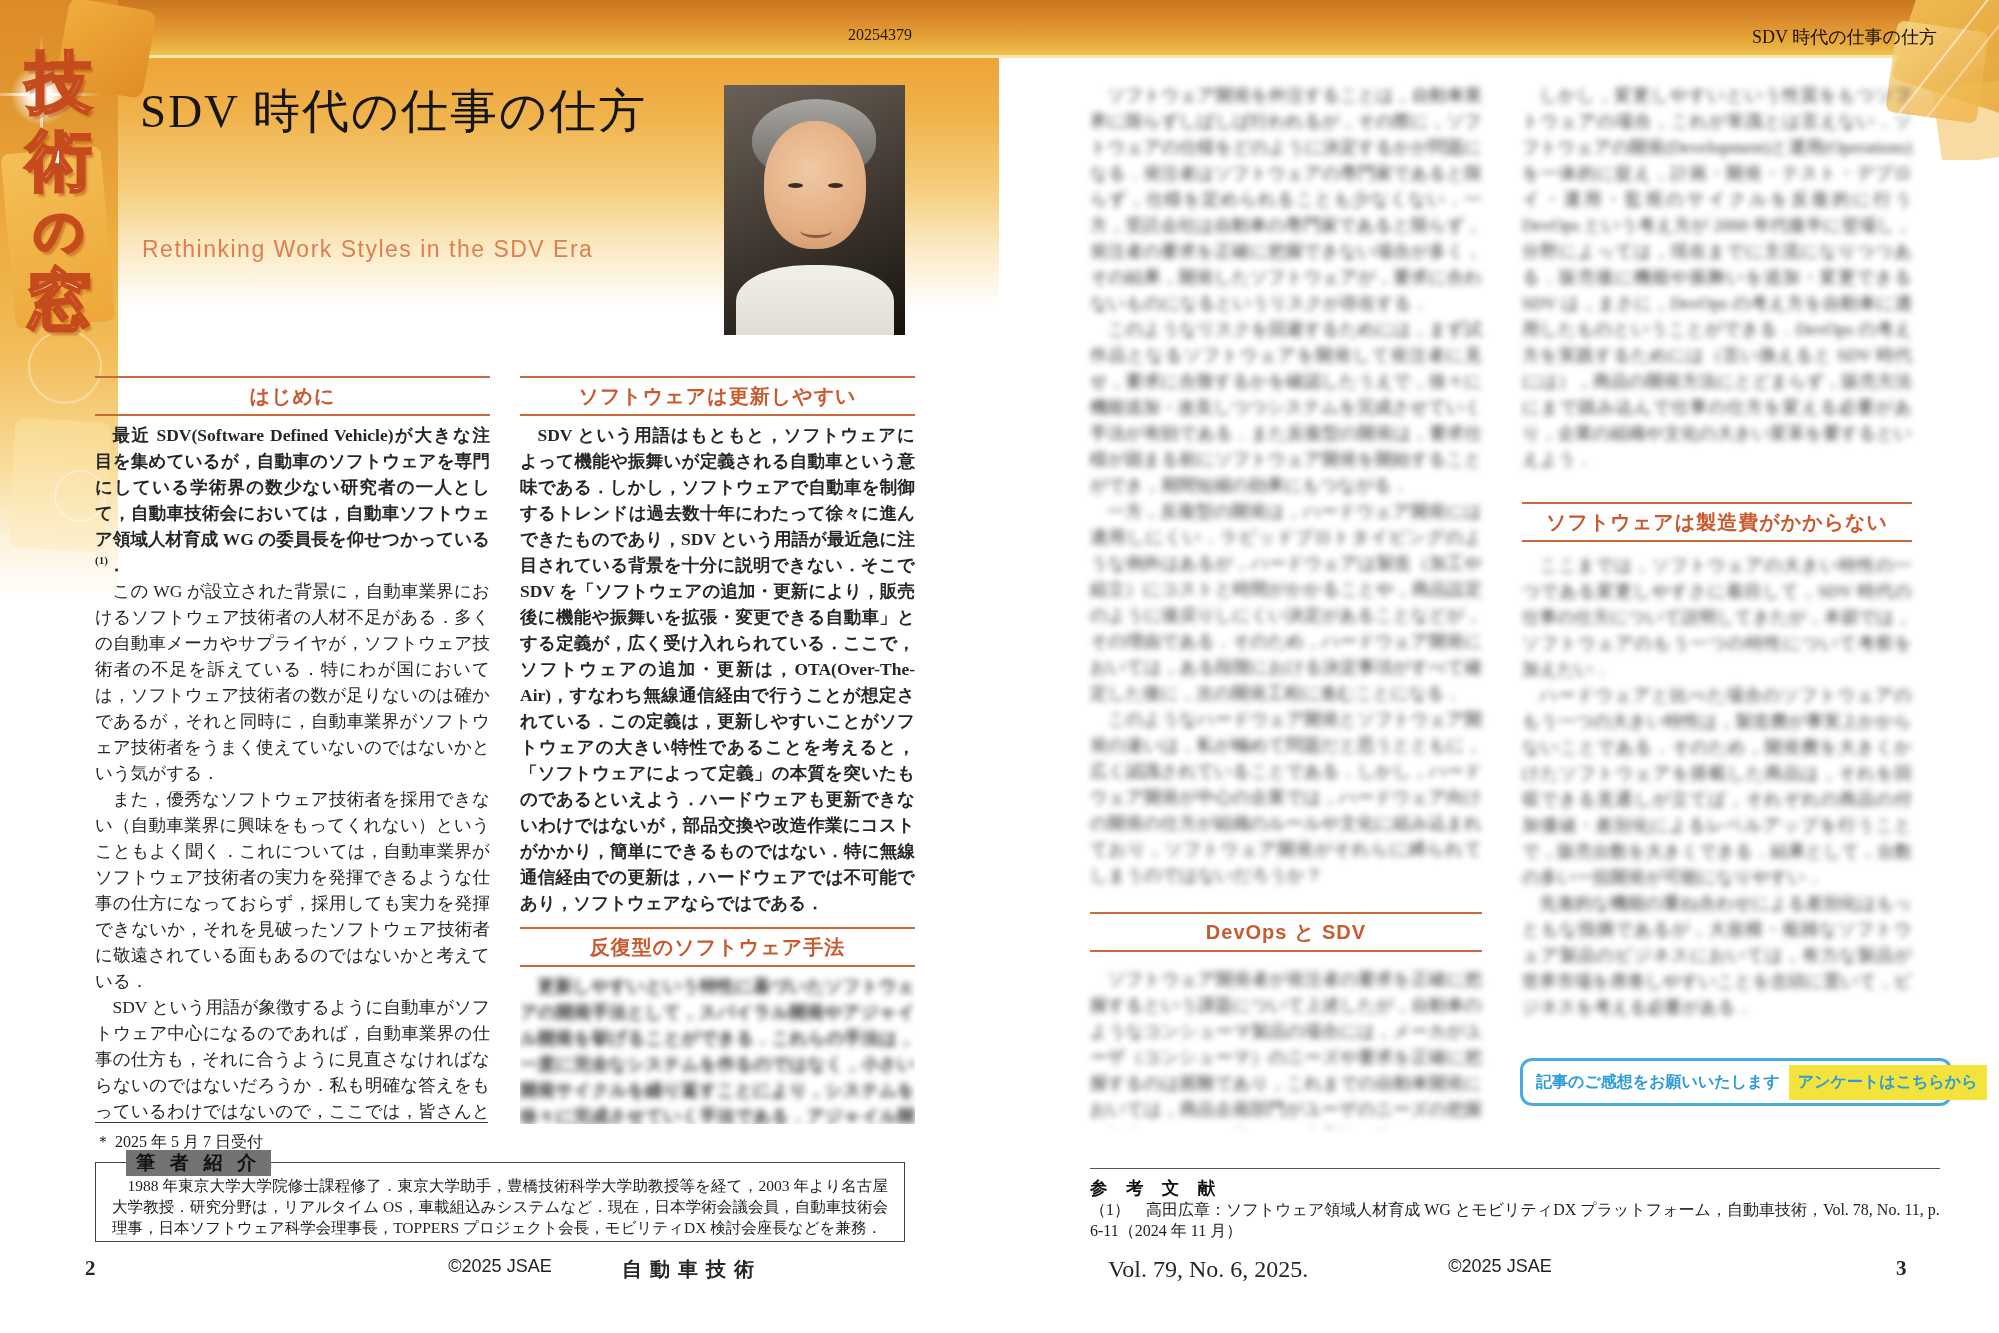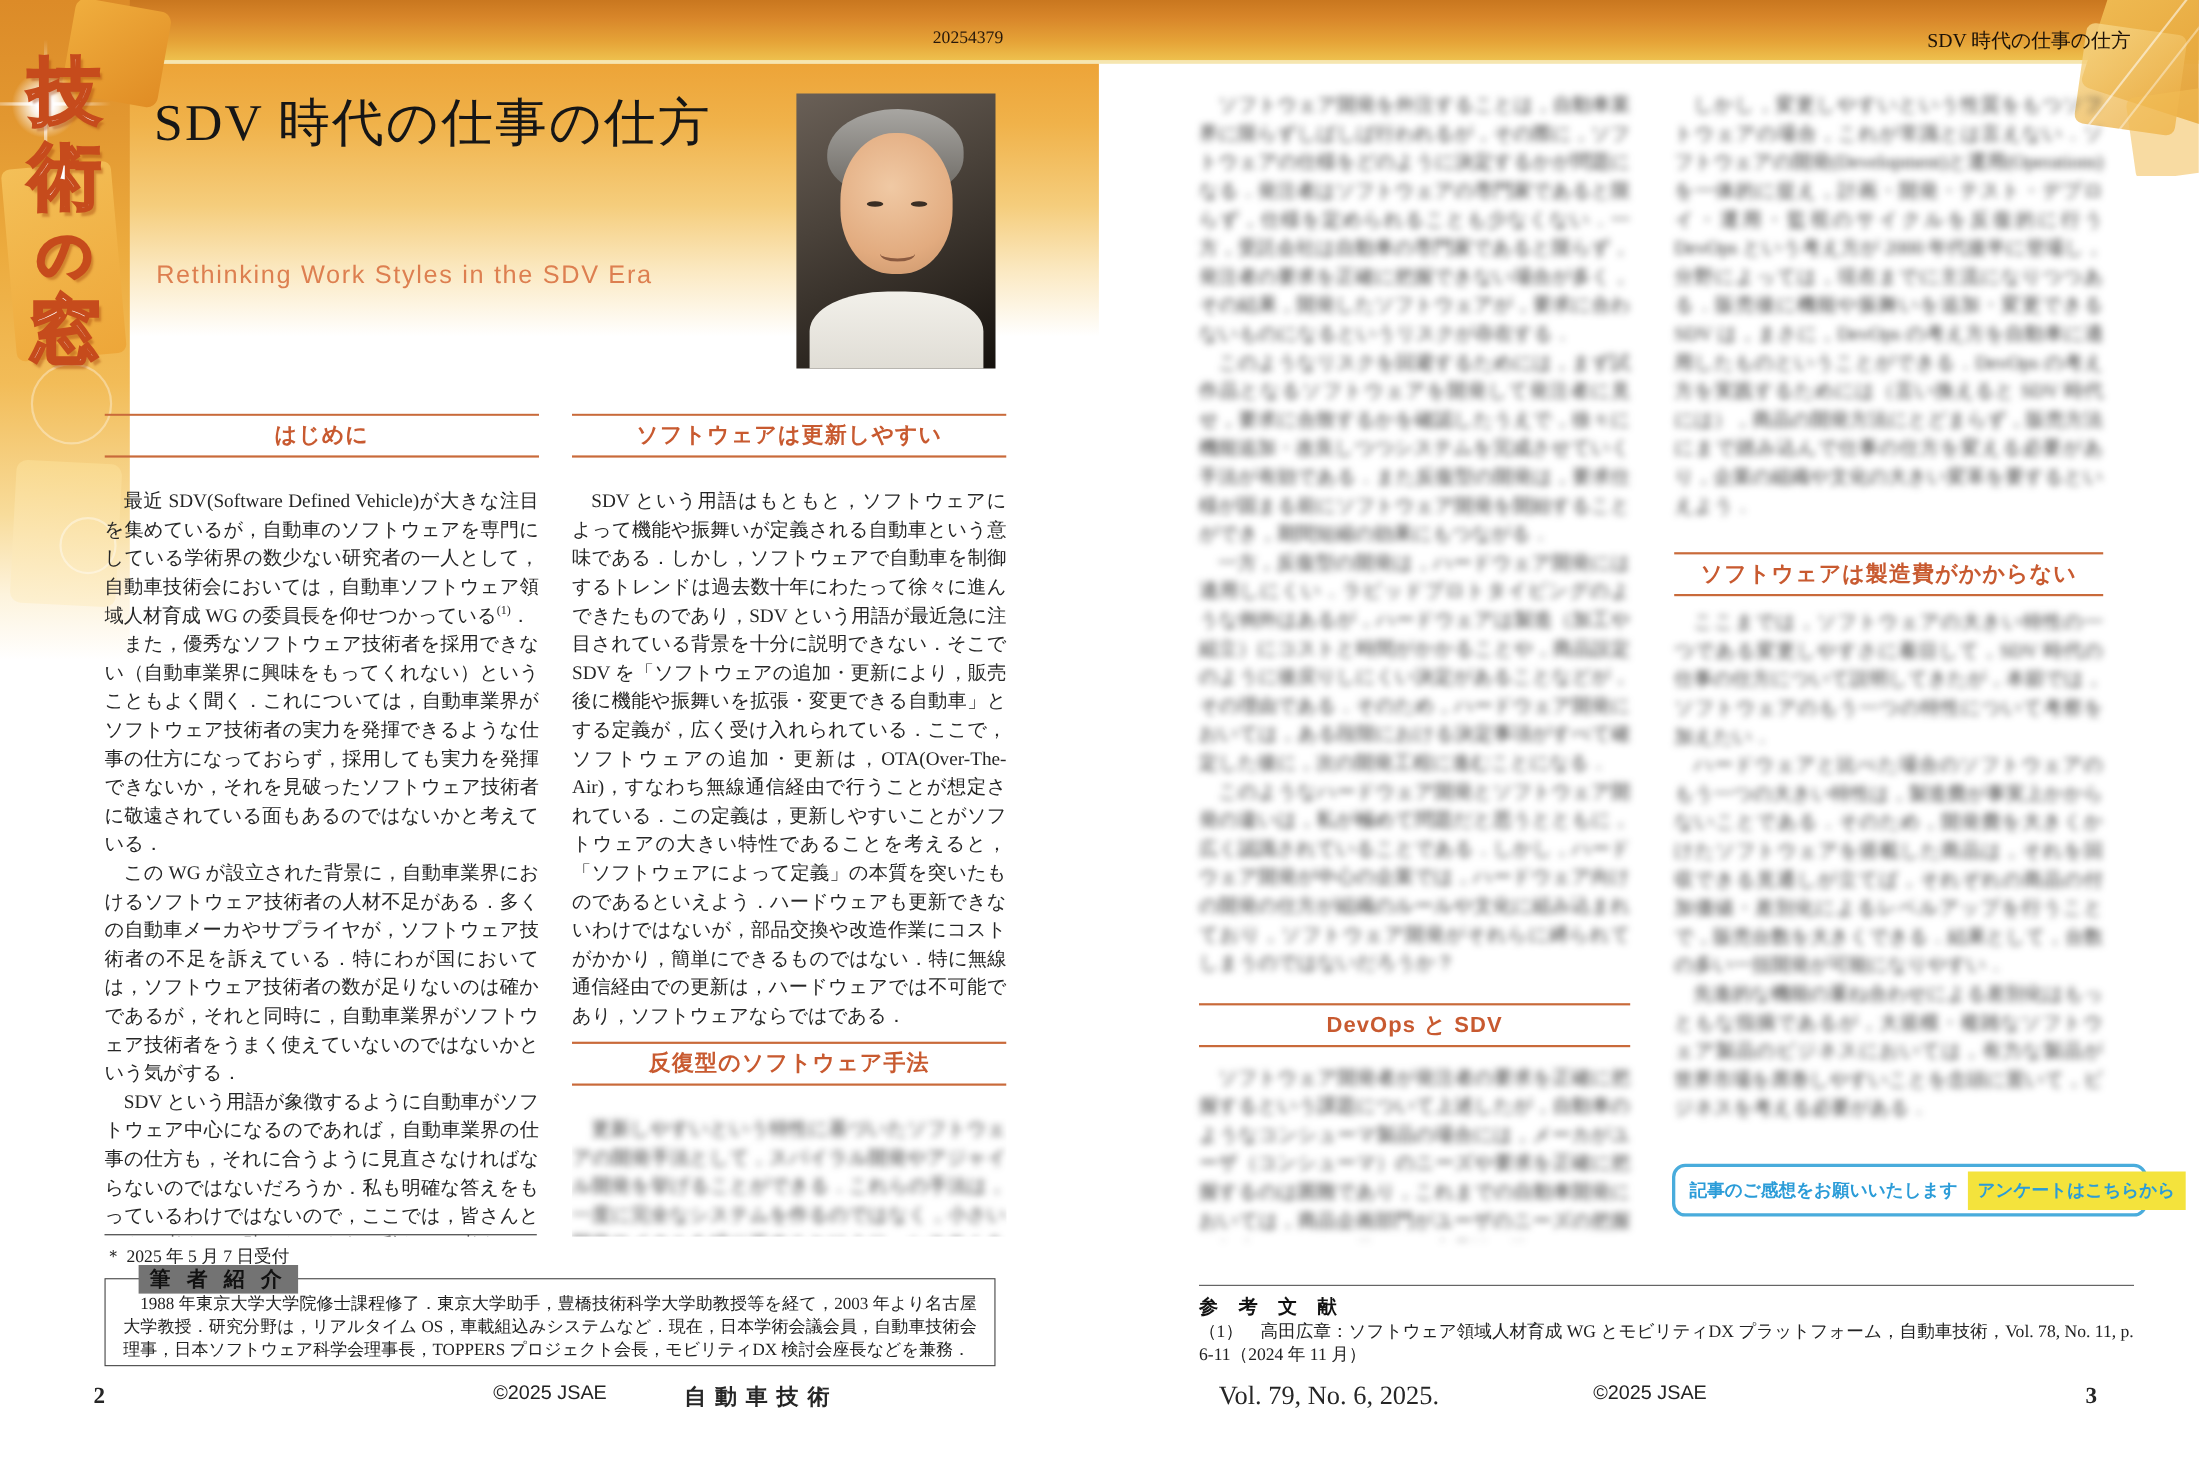--- a/index.html
+++ b/index.html
@@ -82,21 +82,21 @@
 
   
   .col{position:absolute;width:395px;font-size:17.5px;line-height:26px;text-align:justify;overflow:hidden;z-index:4;}
   .col1{left:95px;top:376px;height:748px;}
   .col2{left:520px;top:376px;height:748px;}
   .section-heading{border-top:2px solid #c96a3a;border-bottom:2px solid #c96a3a;text-align:center;
         color:#c85a30;font-family:"Liberation Sans","DejaVu Sans",sans-serif;font-weight:bold;
         font-size:20px;line-height:24px;letter-spacing:1px;padding:6px 0;}
   .section-heading.abs{position:absolute;z-index:4;}
   .body-p{margin:0;text-indent:1em;}
-  .body-p.first{margin-top:26px;}
+  .body-p.first{margin-top:6px;font-weight:bold;}
   .heading-gap{margin-top:11px;}
   sup.fn{font-size:11px;line-height:0;}
   .blur-text{filter:blur(3.2px);color:#333;}
 
   .b-col3a{position:absolute;left:1090px;top:82px;width:392px;height:828px;font-size:17.5px;line-height:26px;
         text-align:justify;overflow:hidden;z-index:4;}
   .h-devops{left:1090px;top:912px;width:392px;}
   .b-col3b{position:absolute;left:1090px;top:966px;width:392px;height:162px;font-size:17.5px;line-height:26px;
         text-align:justify;overflow:hidden;z-index:4;}
   .b-col4a{position:absolute;left:1522px;top:82px;width:390px;height:418px;font-size:17.5px;line-height:26px;
@@ -182,22 +182,22 @@
     <div class="face"></div>
     <div class="eye-l"></div>
     <div class="eye-r"></div>
     <div class="mouth"></div>
     <div class="shirt"></div>
   </div>
 
   <div class="col col1">
     <div class="section-heading">はじめに</div>
     <p class="body-p first"><span>最近 SDV(Software Defined Vehicle)が大きな注目を集めているが，自動車のソフトウェアを専門にしている学術界の数少ない研究者の一人として，自動車技術会においては，自動車ソフトウェア領域人材育成 WG の委員長を仰せつかっている</span><sup class="fn">(1)</sup><span>．</span></p>
+    <p class="body-p">この WG が設立された背景に，自動車業界におけるソフトウェア技術者の人材不足がある．多くの自動車メーカやサプライヤが，ソフトウェア技術者の不足を訴えている．特にわが国においては，ソフトウェア技術者の数が足りないのは確かであるが，それと同時に，自動車業界がソフトウェア技術者をうまく使えていないのではないかという気がする．</p>
     <p class="body-p">また，優秀なソフトウェア技術者を採用できない（自動車業界に興味をもってくれない）ということもよく聞く．これについては，自動車業界がソフトウェア技術者の実力を発揮できるような仕事の仕方になっておらず，採用しても実力を発揮できないか，それを見破ったソフトウェア技術者に敬遠されている面もあるのではないかと考えている．</p>
-    <p class="body-p">この WG が設立された背景に，自動車業界におけるソフトウェア技術者の人材不足がある．多くの自動車メーカやサプライヤが，ソフトウェア技術者の不足を訴えている．特にわが国においては，ソフトウェア技術者の数が足りないのは確かであるが，それと同時に，自動車業界がソフトウェア技術者をうまく使えていないのではないかという気がする．</p>
     <p class="body-p">SDV という用語が象徴するように自動車がソフトウェア中心になるのであれば，自動車業界の仕事の仕方も，それに合うように見直さなければならないのではないだろうか．私も明確な答えをもっているわけではないので，ここでは，皆さんとともに考える一助となるよう，私なりに考えていることを述べたいと思う．</p>
   </div>
 
   <div class="col col2">
     <div class="section-heading">ソフトウェアは更新しやすい</div>
     <p class="body-p first">SDV という用語はもともと，ソフトウェアによって機能や振舞いが定義される自動車という意味である．しかし，ソフトウェアで自動車を制御するトレンドは過去数十年にわたって徐々に進んできたものであり，SDV という用語が最近急に注目されている背景を十分に説明できない．そこで SDV を「ソフトウェアの追加・更新により，販売後に機能や振舞いを拡張・変更できる自動車」とする定義が，広く受け入れられている．ここで，ソフトウェアの追加・更新は，OTA(Over-The-Air)，すなわち無線通信経由で行うことが想定されている．この定義は，更新しやすいことがソフトウェアの大きい特性であることを考えると，「ソフトウェアによって定義」の本質を突いたものであるといえよう．ハードウェアも更新できないわけではないが，部品交換や改造作業にコストがかかり，簡単にできるものではない．特に無線通信経由での更新は，ハードウェアでは不可能であり，ソフトウェアならではである．</p>
     <div class="section-heading heading-gap">反復型のソフトウェア手法</div>
     <p class="body-p first blur-text">更新しやすいという特性に基づいたソフトウェアの開発手法として，スパイラル開発やアジャイル開発を挙げることができる．これらの手法は，一度に完全なシステムを作るのではなく，小さい開発サイクルを繰り返すことにより，システムを徐々に完成させていく手法である．アジャイル開発では，開発サイクルの進め方は，典型的には短期間である．</p>
   </div>
 

